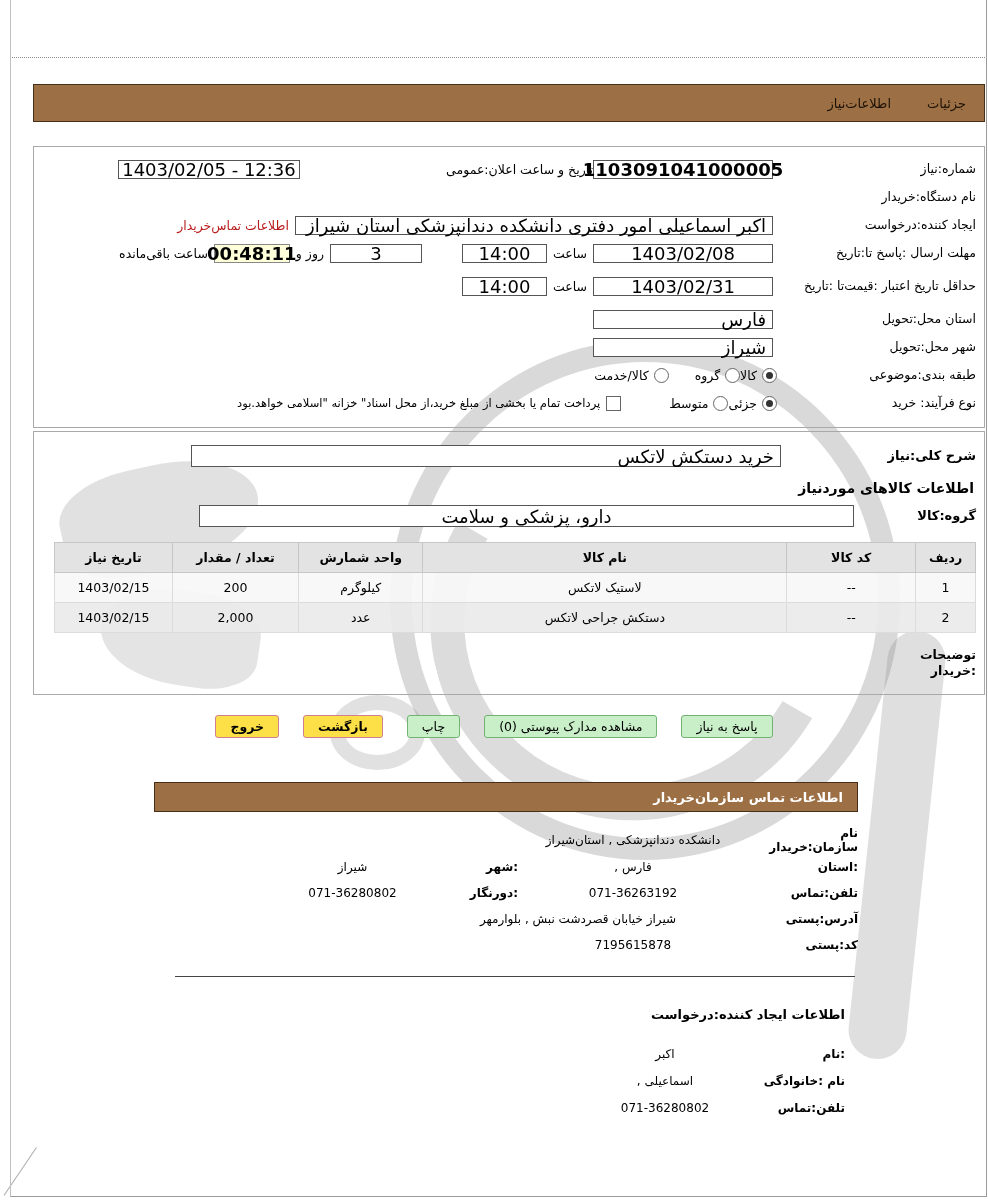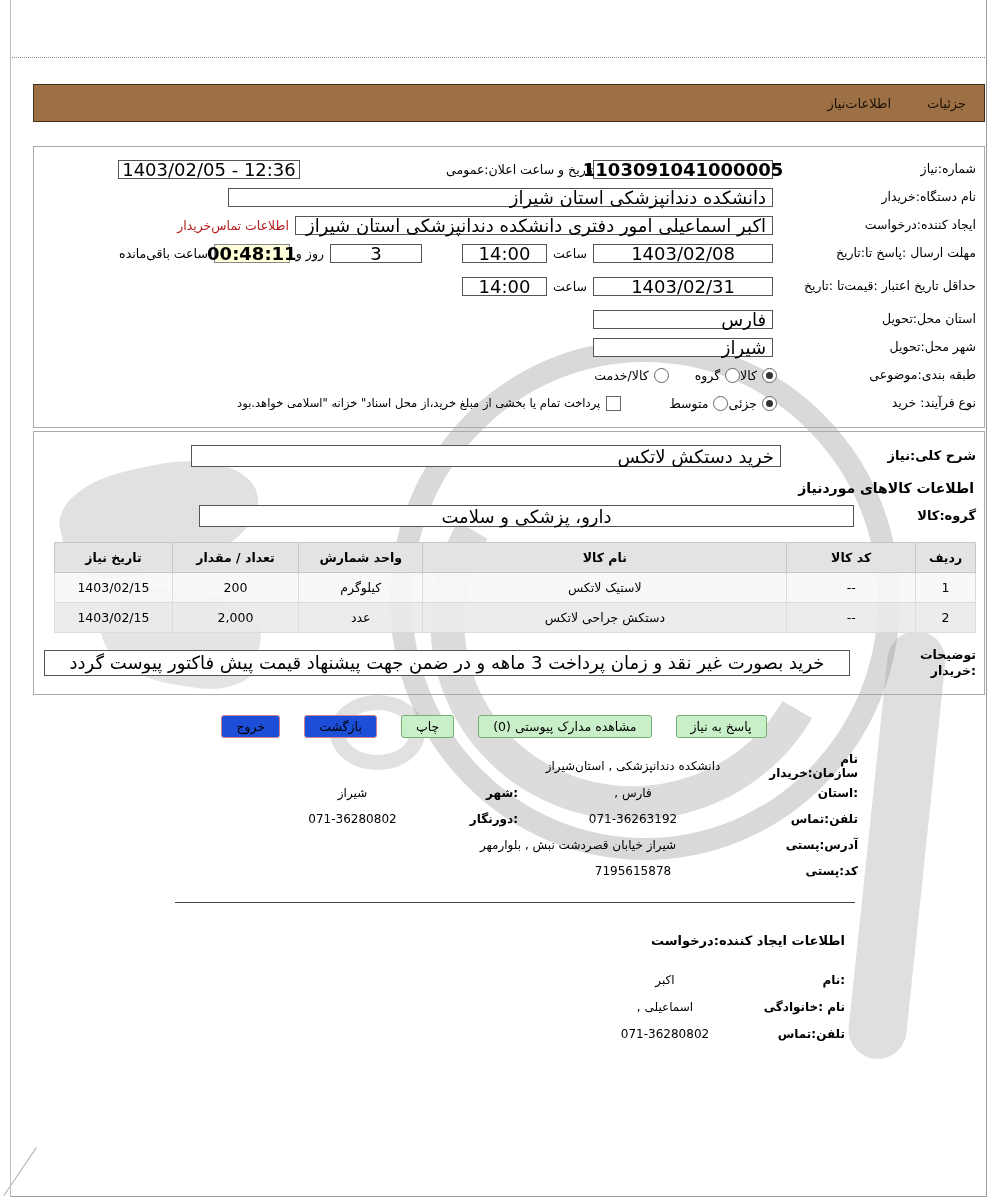--- a/index.html
+++ b/index.html
@@ -89,21 +89,21 @@
 
   .notes-row { margin-top:14px; align-items:center; }
   .notes-label { width:78px; font-weight:bold; text-align:right; flex:none;
                  line-height:1.25; font-size:12.5px; }
   .notes-inp { width:806px; height:26px; justify-content:center; }
 
   .actions { display:flex; justify-content:center; gap:24px; margin-top:20px; }
   .abtn { height:23px; padding:0 14px; font-size:12.5px; border-radius:3px;
           font-family:inherit; cursor:pointer; }
   .abtn.green { background:#c9efc9; border:1px solid #74b274; }
-  .abtn.pink  { background:#1d4ed8; border:1px solid #cf8090; }
+  .abtn.pink  { background:#fde047; border:1px solid #cf8090;font-weight:bold; }
 
   .contact-bar { width:704px; height:30px; margin:44px 130px 0 0; box-sizing:border-box;
                  background:#9c6f44; border:1px solid #452f18; color:#fff; font-weight:bold;
                  font-size:13px; display:flex; align-items:center; padding-right:14px; }
   .contact { margin:14px 130px 0 0; width:716px; font-size:12px; }
   .crow { display:flex; align-items:center; min-height:26px; }
   .clabel  { width:110px; font-weight:bold; text-align:right; flex:none; }
   .cval    { width:230px; text-align:center; flex:none; }
   .cval.wide { width:340px; }
   .cval.small { width:160px; }
@@ -143,21 +143,20 @@
 
       <div class="frow">
         <span class="flabel">شماره:نیاز</span>
         <span class="inp w180 center bold ltr gap8">1103091041000005</span>
         <span class="mid-label">تاریخ و ساعت اعلان:عمومی</span>
         <span class="inp w182 center ltr">1403/02/05 - 12:36</span>
       </div>
 
       <div class="frow">
         <span class="flabel">نام دستگاه:خریدار</span>
-        <span class="inp w545 rightpad gap8">دانشکده دندانپزشکی استان شیراز</span>
       </div>
 
       <div class="frow">
         <span class="flabel">ایجاد کننده:درخواست</span>
         <span class="inp w478 rightpad gap8">اکبر اسماعیلی امور دفتری دانشکده دندانپزشکی استان شیراز</span>
         <span class="link">اطلاعات تماس‌خریدار</span>
       </div>
 
       <div class="frow">
         <span class="flabel">مهلت ارسال :پاسخ تا:تاریخ</span>
@@ -270,33 +269,33 @@
             <td class="ltr">1403/02/15</td>
           </tr>
         </tbody>
       </table>
 
       <div class="frow notes-row">
         <span class="notes-label">
           <span>توضیحات</span><br>
           <span>:خریدار</span>
         </span>
-        <span class="inp notes-inp mr48">خرید بصورت غیر نقد و زمان پرداخت 3 ماهه و در ضمن جهت پیشنهاد قیمت پیش فاکتور پیوست گردد</span>
       </div>
 
     </div>
 
     <div class="actions">
       <button class="abtn green">پاسخ به نیاز</button>
       <button class="abtn green">مشاهده مدارک پیوستی (0)</button>
       <button class="abtn green">چاپ</button>
       <button class="abtn pink">بازگشت</button>
       <button class="abtn pink">خروج</button>
     </div>
 
+    <div class="contact-bar">اطلاعات تماس سازمان‌خریدار</div>
 
     <div class="contact">
       <div class="crow">
         <span class="clabel">نام سازمان:خریدار</span>
         <span class="cval">دانشکده دندانپزشکی , استان‌شیراز</span>
       </div>
       <div class="crow">
         <span class="clabel">:استان</span>
         <span class="cval">فارس ,</span>
         <span class="clabel2">:شهر</span>

